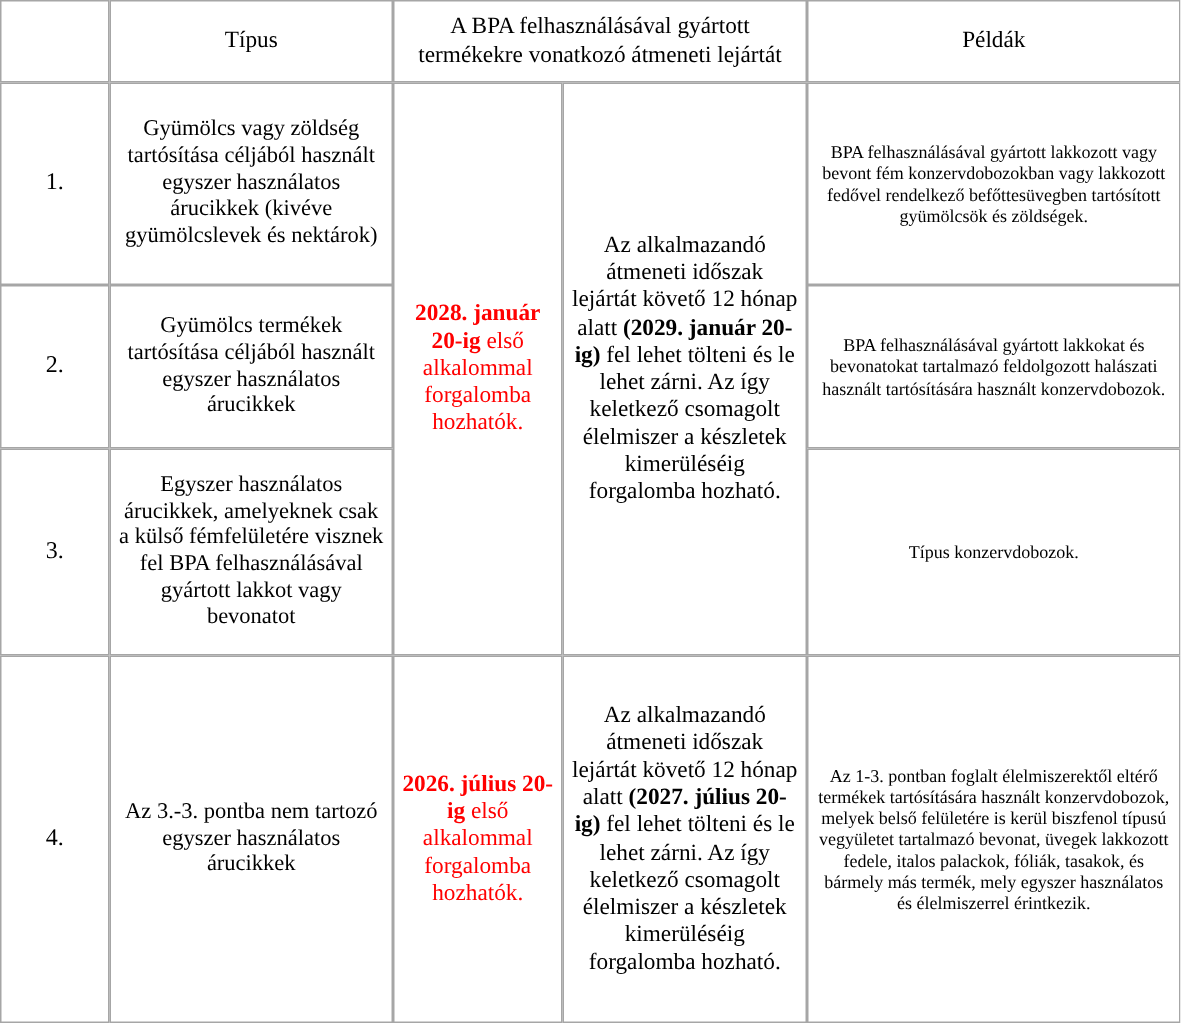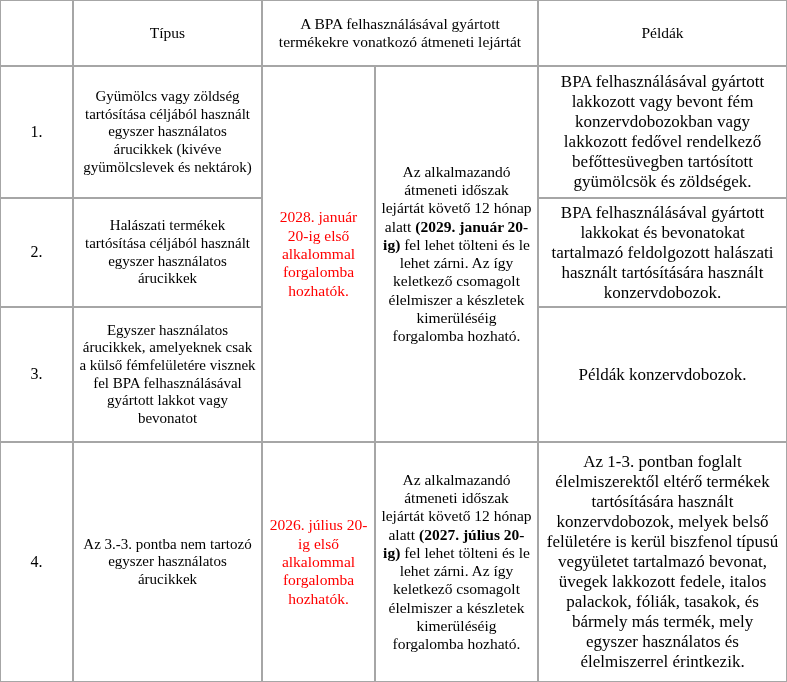--- a/index.html
+++ b/index.html
@@ -57,37 +57,37 @@
   .type-cell {
     font-size: 15px;
     line-height: 1.2;
   }
   .date-cell {
     color: #ff0000;
     font-size: 15.5px;
     line-height: 1.2;
   }
   .date-cell .d-strong {
-    font-weight: normal;
+    font-weight: bold;
   }
   .trans-cell {
     font-size: 15.5px;
     line-height: 1.2;
     font-family: Liberation Serif, serif;
   }
   .trans-cell .t-strong {
     font-weight: bold;
   }
   .ex-cell {
-    font-size: 17px;
+    font-size: 12px;
     line-height: 1.2;
   }
 
   
-  .r-head { height: 66px; }
+  .r-head { height: 55px; }
   .r1 { height: 132px; }
   .r2 { height: 106px; }
   .r3 { height: 135px; }
   .r4 { height: 239px; }
 </style>
 </head>
 <body>
 
 <table id="bpa-table">
   <colgroup>
@@ -112,27 +112,27 @@
       <td class="date-cell" rowspan="3">
         <span class="d-strong">2028. január 20-ig</span><span> első alkalommal forgalomba hozhatók.</span>
       </td>
       <td class="trans-cell" rowspan="3">
         <span>Az alkalmazandó átmeneti időszak lejártát követő 12 hónap alatt </span><span class="t-strong">(2029. január 20-ig)</span><span> fel lehet tölteni és le lehet zárni. Az így keletkező csomagolt élelmiszer a készletek kimerüléséig forgalomba hozható.</span>
       </td>
       <td class="ex-cell">BPA felhasználásával gyártott lakkozott vagy bevont fém konzervdobozokban vagy lakkozott fedővel rendelkező befőttesüvegben tartósított gyümölcsök és zöldségek.</td>
     </tr>
     <tr class="r2">
       <td class="num-cell">2.</td>
-      <td class="type-cell">Halászati termékek tartósítása céljából használt egyszer használatos árucikkek</td>
+      <td class="type-cell">Gyümölcs termékek tartósítása céljából használt egyszer használatos árucikkek</td>
       <td class="ex-cell">BPA felhasználásával gyártott lakkokat és bevonatokat tartalmazó feldolgozott halászati használt tartósítására használt konzervdobozok.</td>
     </tr>
     <tr class="r3">
       <td class="num-cell">3.</td>
       <td class="type-cell">Egyszer használatos árucikkek, amelyeknek csak a külső fémfelületére visznek fel BPA felhasználásával gyártott lakkot vagy bevonatot</td>
-      <td class="ex-cell">Példák konzervdobozok.</td>
+      <td class="ex-cell">Típus konzervdobozok.</td>
     </tr>
     <tr class="r4">
       <td class="num-cell">4.</td>
       <td class="type-cell">Az 3.-3. pontba nem tartozó egyszer használatos árucikkek</td>
       <td class="date-cell">
         <span class="d-strong">2026. július 20-ig</span><span> első alkalommal forgalomba hozhatók.</span>
       </td>
       <td class="trans-cell">
         <span>Az alkalmazandó átmeneti időszak lejártát követő 12 hónap alatt </span><span class="t-strong">(2027. július 20-ig)</span><span> fel lehet tölteni és le lehet zárni. Az így keletkező csomagolt élelmiszer a készletek kimerüléséig forgalomba hozható.</span>
       </td>

